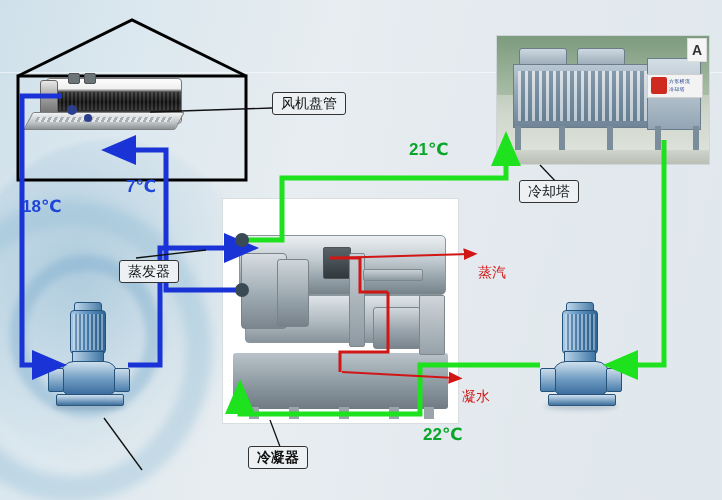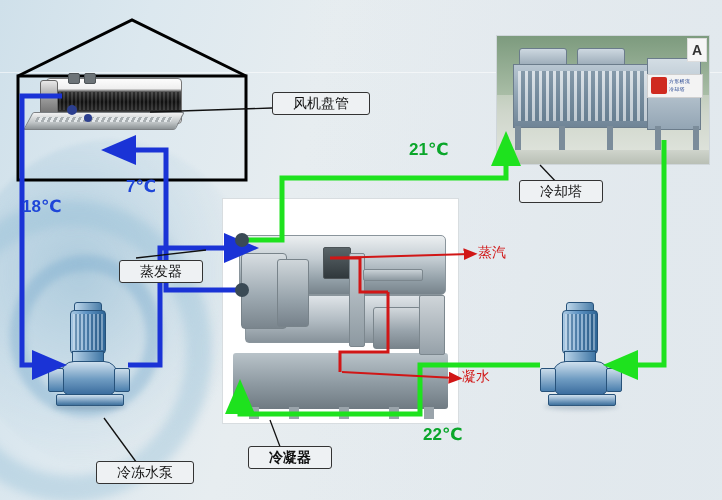--- a/index.html
+++ b/index.html
@@ -105,25 +105,25 @@
   .pump .base{position:absolute;left:8px;top:84px;width:66px;height:10px;border-radius:2px;
     background:linear-gradient(180deg,#cfe0ee,#3e74a4);border:1px solid #27527a;}
   .pump .shadow{position:absolute;left:4px;top:93px;width:74px;height:7px;border-radius:50%;
     background:rgba(80,110,135,.28);filter:blur(2px);}
 
   
   #pipes{position:absolute;left:0;top:0;width:722px;height:500px;pointer-events:none;}
 
   
   .lbl{position:absolute;font-size:14px;color:#111;background:#eef1f3;border:1px solid #333;
-    padding:3px 20px;border-radius:3px;white-space:nowrap;line-height:1.1;}
+    padding:3px 8px;border-radius:3px;white-space:nowrap;line-height:1.1;}
   .temp{position:absolute;font-size:17px;font-weight:bold;white-space:nowrap;}
   .temp.blue{color:#1f46d8;}
   .temp.green{color:#0aa62a;}
-  .rlbl{position:absolute;font-size:14px;white-space:nowrap;}
+  .rlbl{position:absolute;font-size:14px;white-space:nowrap;margin-top:20px;}
   .rlbl.red{color:#d11616;}
 </style>
 </head>
 <body>
 
 <div id="stage">
 
   <div class="bg-base"></div>
   <div class="bg-swirl"></div>
   <div class="bg-swirl2"></div>
@@ -249,21 +249,20 @@
       <circle cx="242" cy="240" r="7" fill="#3a4a55"></circle>
       <circle cx="242" cy="290" r="7" fill="#3a4a55"></circle>
       <circle cx="72" cy="110" r="5" fill="#2c3f8f"></circle>
       <circle cx="88" cy="118" r="4" fill="#2c3f8f"></circle>
     </g>
   </svg>
 
   <div class="lbl" style="left:272px;top:92px;">风机盘管</div>
   <div class="lbl" style="left:119px;top:260px;text-align:center;">蒸发器</div>
   <div class="lbl" style="left:248px;top:446px;font-weight:bold;">冷凝器</div>
-  <div class="lbl" style="left:96px;top:461px;">冷冻水泵</div>
   <div class="lbl" style="left:519px;top:180px;">冷却塔</div>
 
   <div class="rlbl red" style="left:478px;top:244px;">蒸汽</div>
   <div class="rlbl red" style="left:462px;top:368px;">凝水</div>
 
   <div class="temp blue" style="left:126px;top:176px;">7℃</div>
   <div class="temp blue" style="left:22px;top:196px;">18℃</div>
   <div class="temp green" style="left:409px;top:139px;">21℃</div>
   <div class="temp green" style="left:423px;top:424px;">22℃</div>
 

